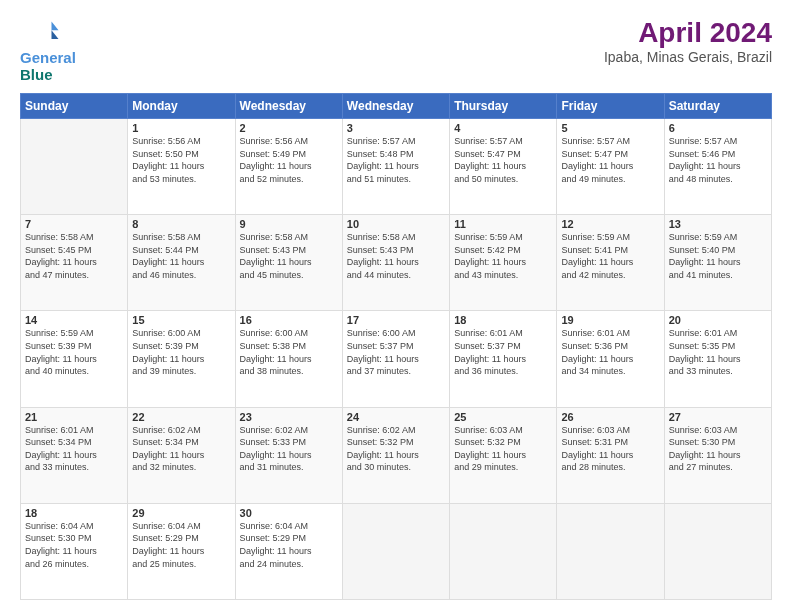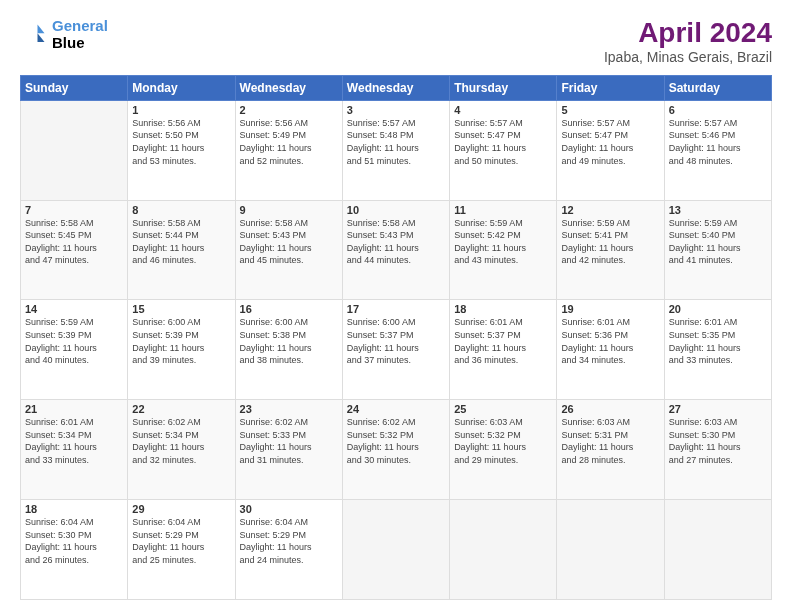--- a/index.html
+++ b/index.html
@@ -20,20 +20,21 @@
     .header {
       display: flex;
       justify-content: space-between;
       align-items: flex-start;
       margin-bottom: 10px;
     }
     .logo {
       display: flex;
       align-items: center;
       gap: 4px;
+      flex-direction: column;
     }
     .logo-text {
       font-size: 15px;
       font-weight: bold;
       color: #333;
       line-height: 1.1;
     }
     .logo-text span {
       color: #4a90d9;
     }
@@ -104,21 +105,21 @@
 
 <div class="page">
   <div class="header">
     <div class="logo">
       <svg class="logo-icon" viewBox="0 0 32 32">
         <polygon points="20,4 28,14 20,14" fill="#4a90d9"></polygon>
         <polygon points="20,14 28,24 20,24" fill="#2a60a0"></polygon>
       </svg>
       <div class="logo-text">
         <div><span>General</span></div>
-        <div><span style="color:#000000;">Blue</span></div>
+        <div><span style="color:#0f766e;">Blue</span></div>
       </div>
     </div>
     <div class="title-block">
       <div class="main-title">April 2024</div>
       <div class="subtitle">Ipaba, Minas Gerais, Brazil</div>
     </div>
   </div>
 
   <table class="calendar">
     <thead>

